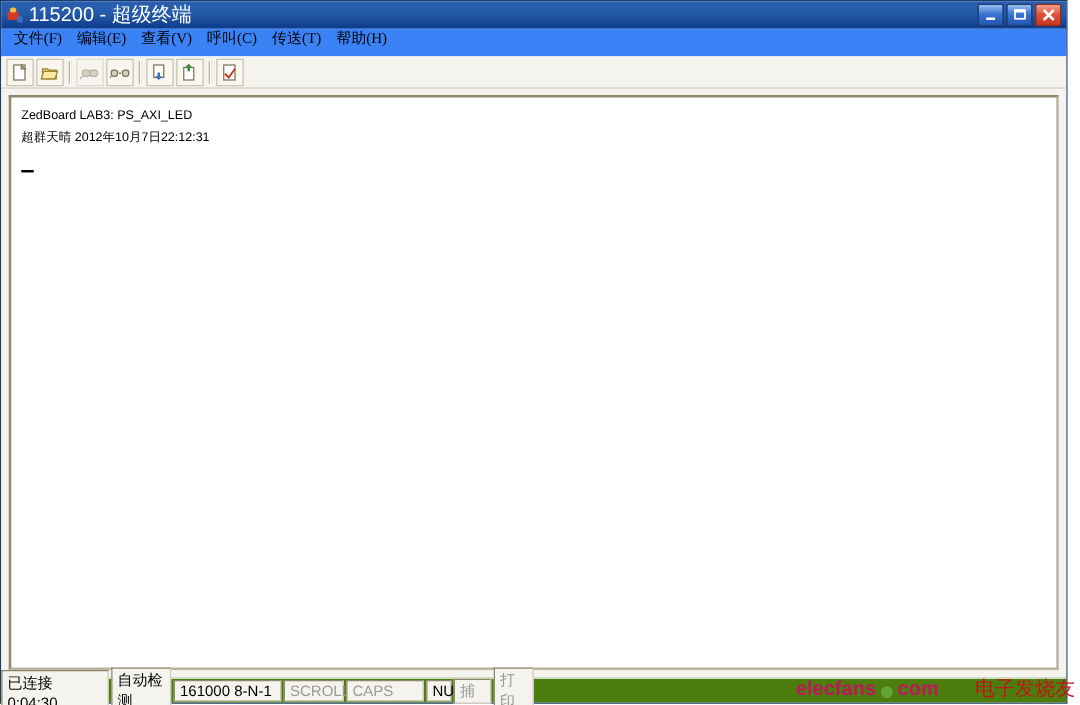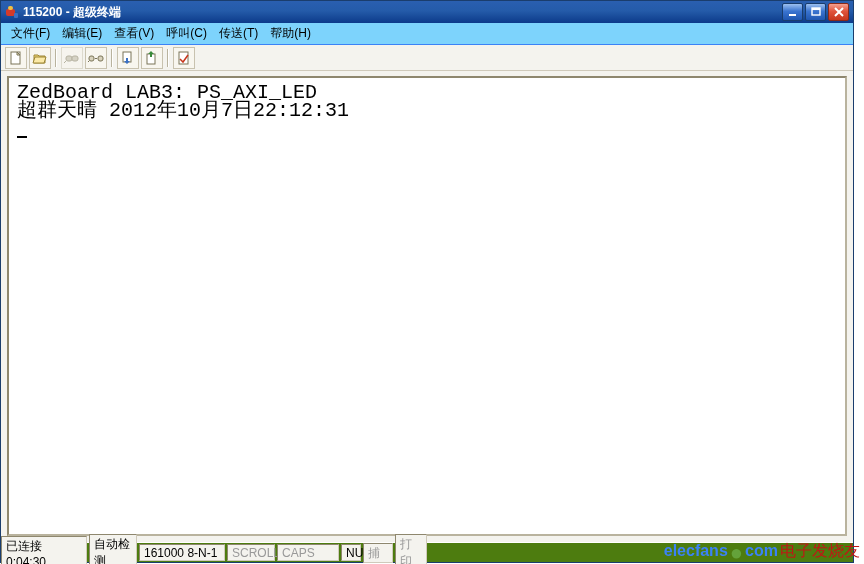--- a/index.html
+++ b/index.html
@@ -1,43 +1,43 @@
 <!DOCTYPE html>
 <html><head>
 <meta charset="utf-8">
 <style>
   * { box-sizing: border-box; margin: 0; padding: 0; }
   body { font-family: "Tahoma", "SimSun", sans-serif; font-size: 12px; background: #fff; width: 864px; height: 564px; position: relative; overflow: hidden; }
   .window { width: 854px; border: 1px solid #1a3d6d; position: relative; }
   .titlebar { height: 22px; background: linear-gradient(to bottom, #2a5fb0 0%, #245ba9 45%, #0c3a8a 100%); display: flex; align-items: center; color: #fff; padding: 0 4px; }
   .titlebar .ticon { width: 14px; height: 14px; margin-right: 4px; display: inline-flex; align-items: center; justify-content: center; }
   .titlebar .ticon svg { display:block; }
-  .titlebar .title { font-size: 12px; font-weight: bold; flex: 1; }
+  .titlebar .title { font-size: 16px; font-weight: normal; flex: 1; }
   .winbtns { display: flex; gap: 2px; }
   .winbtn { width: 21px; height: 18px; background: linear-gradient(to bottom,#9cc0f0,#3a74d0 45%,#1f56b0); border: 1px solid #1a3d6d; border-radius: 2px; position: relative; display:flex; align-items:center; justify-content:center; color:#fff; }
   .winbtn.close { background: linear-gradient(to bottom,#f6a090,#e0543c 45%,#c7361c); border-color:#8a2a18; }
   .winbtn svg { display:block; }
-  .menubar { height: 22px; background: #7dd3fc; border-bottom: 1px solid #3b82f6; display: flex; align-items: center; padding: 0 4px; }
+  .menubar { height: 22px; background: #3b82f6; border-bottom: 7px solid #3b82f6; display: flex; align-items: center; padding: 0 4px; font-family: Liberation Serif, serif; }
   .menubar .mi { padding: 2px 6px; cursor: default; }
   .toolbar { height: 26px; background: #f4f3ee; border-bottom: 1px solid #cfcabb; display: flex; align-items: center; padding: 0 4px; gap: 2px; }
   .tbtn { width: 22px; height: 22px; border: 1px solid #c8c2af; background: #f8f6ef; display:flex; align-items:center; justify-content:center; position:relative; }
   .tbtn.disabled { opacity: 0.5; }
   .tsep { width: 6px; height: 22px; display:flex; align-items:center; justify-content:center; }
   .tsep::before { content:""; display:block; width:1px; height:18px; background:#b9b39e; border-right:1px solid #fff; }
   .client { background: #f4f3ee; padding: 5px 6px 6px 6px; }
   .frame { border: 2px solid #b9b39e; border-top-color:#8e876e; border-left-color:#8e876e; background:#fff; padding:4px; }
-  .terminal { width: 100%; height: 448px; background: #fff; overflow-y: scroll; font-family: Liberation Mono, monospace; font-size: 20px; line-height: 18px; padding: 2px 4px; white-space: pre; }
+  .terminal { width: 100%; height: 448px; background: #fff; overflow-y: scroll; font-family: Liberation Sans, sans-serif; font-size: 10px; line-height: 18px; padding: 2px 4px; white-space: pre; }
   .cursor { display:inline-block; width:10px; border-bottom:2px solid #000; height:16px; vertical-align:bottom; }
   .statusbar { height: 20px; background: #4d7c0f; border-top: 1px solid #fff; display:flex; align-items:center; font-size:12px; }
   .stat { border: 1px solid #cfcabb; border-top-color:#8e876e; border-left-color:#8e876e; background:#f4f3ee; padding: 1px 4px 0 4px; display:flex; align-items:center; margin-right:2px; }
   .stat.dim { color:#999; }
   .watermark { position:absolute; right:4px; bottom:2px; font-size:16px; font-family: "Microsoft YaHei","SimHei",sans-serif; color:#c01616; display:flex; align-items:baseline; gap:2px; }
-  .watermark .b { color:#3b82f6; font-weight:bold; }
+  .watermark .b { color:#be185d; font-weight:bold; }
   .watermark .dot { color:#64a23a; font-size:22px; line-height:0; position:relative; top:4px; }
-  .watermark .cn { color:#c01616; }
+  .watermark .cn { color:#c01616;margin-left:27px; }
   
   .terminal::-webkit-scrollbar { width: 17px; }
   .terminal::-webkit-scrollbar-track { background: #f4f3ee; border-left:1px solid #cfcabb; }
   .terminal::-webkit-scrollbar-thumb { background: #cfcabb; border: 1px solid #9e9884; }
   .terminal::-webkit-scrollbar-button { background:#f4f3ee; border:1px solid #9e9884; height:17px; }
 </style>
 </head>
 <body>
 
 <div class="window">

